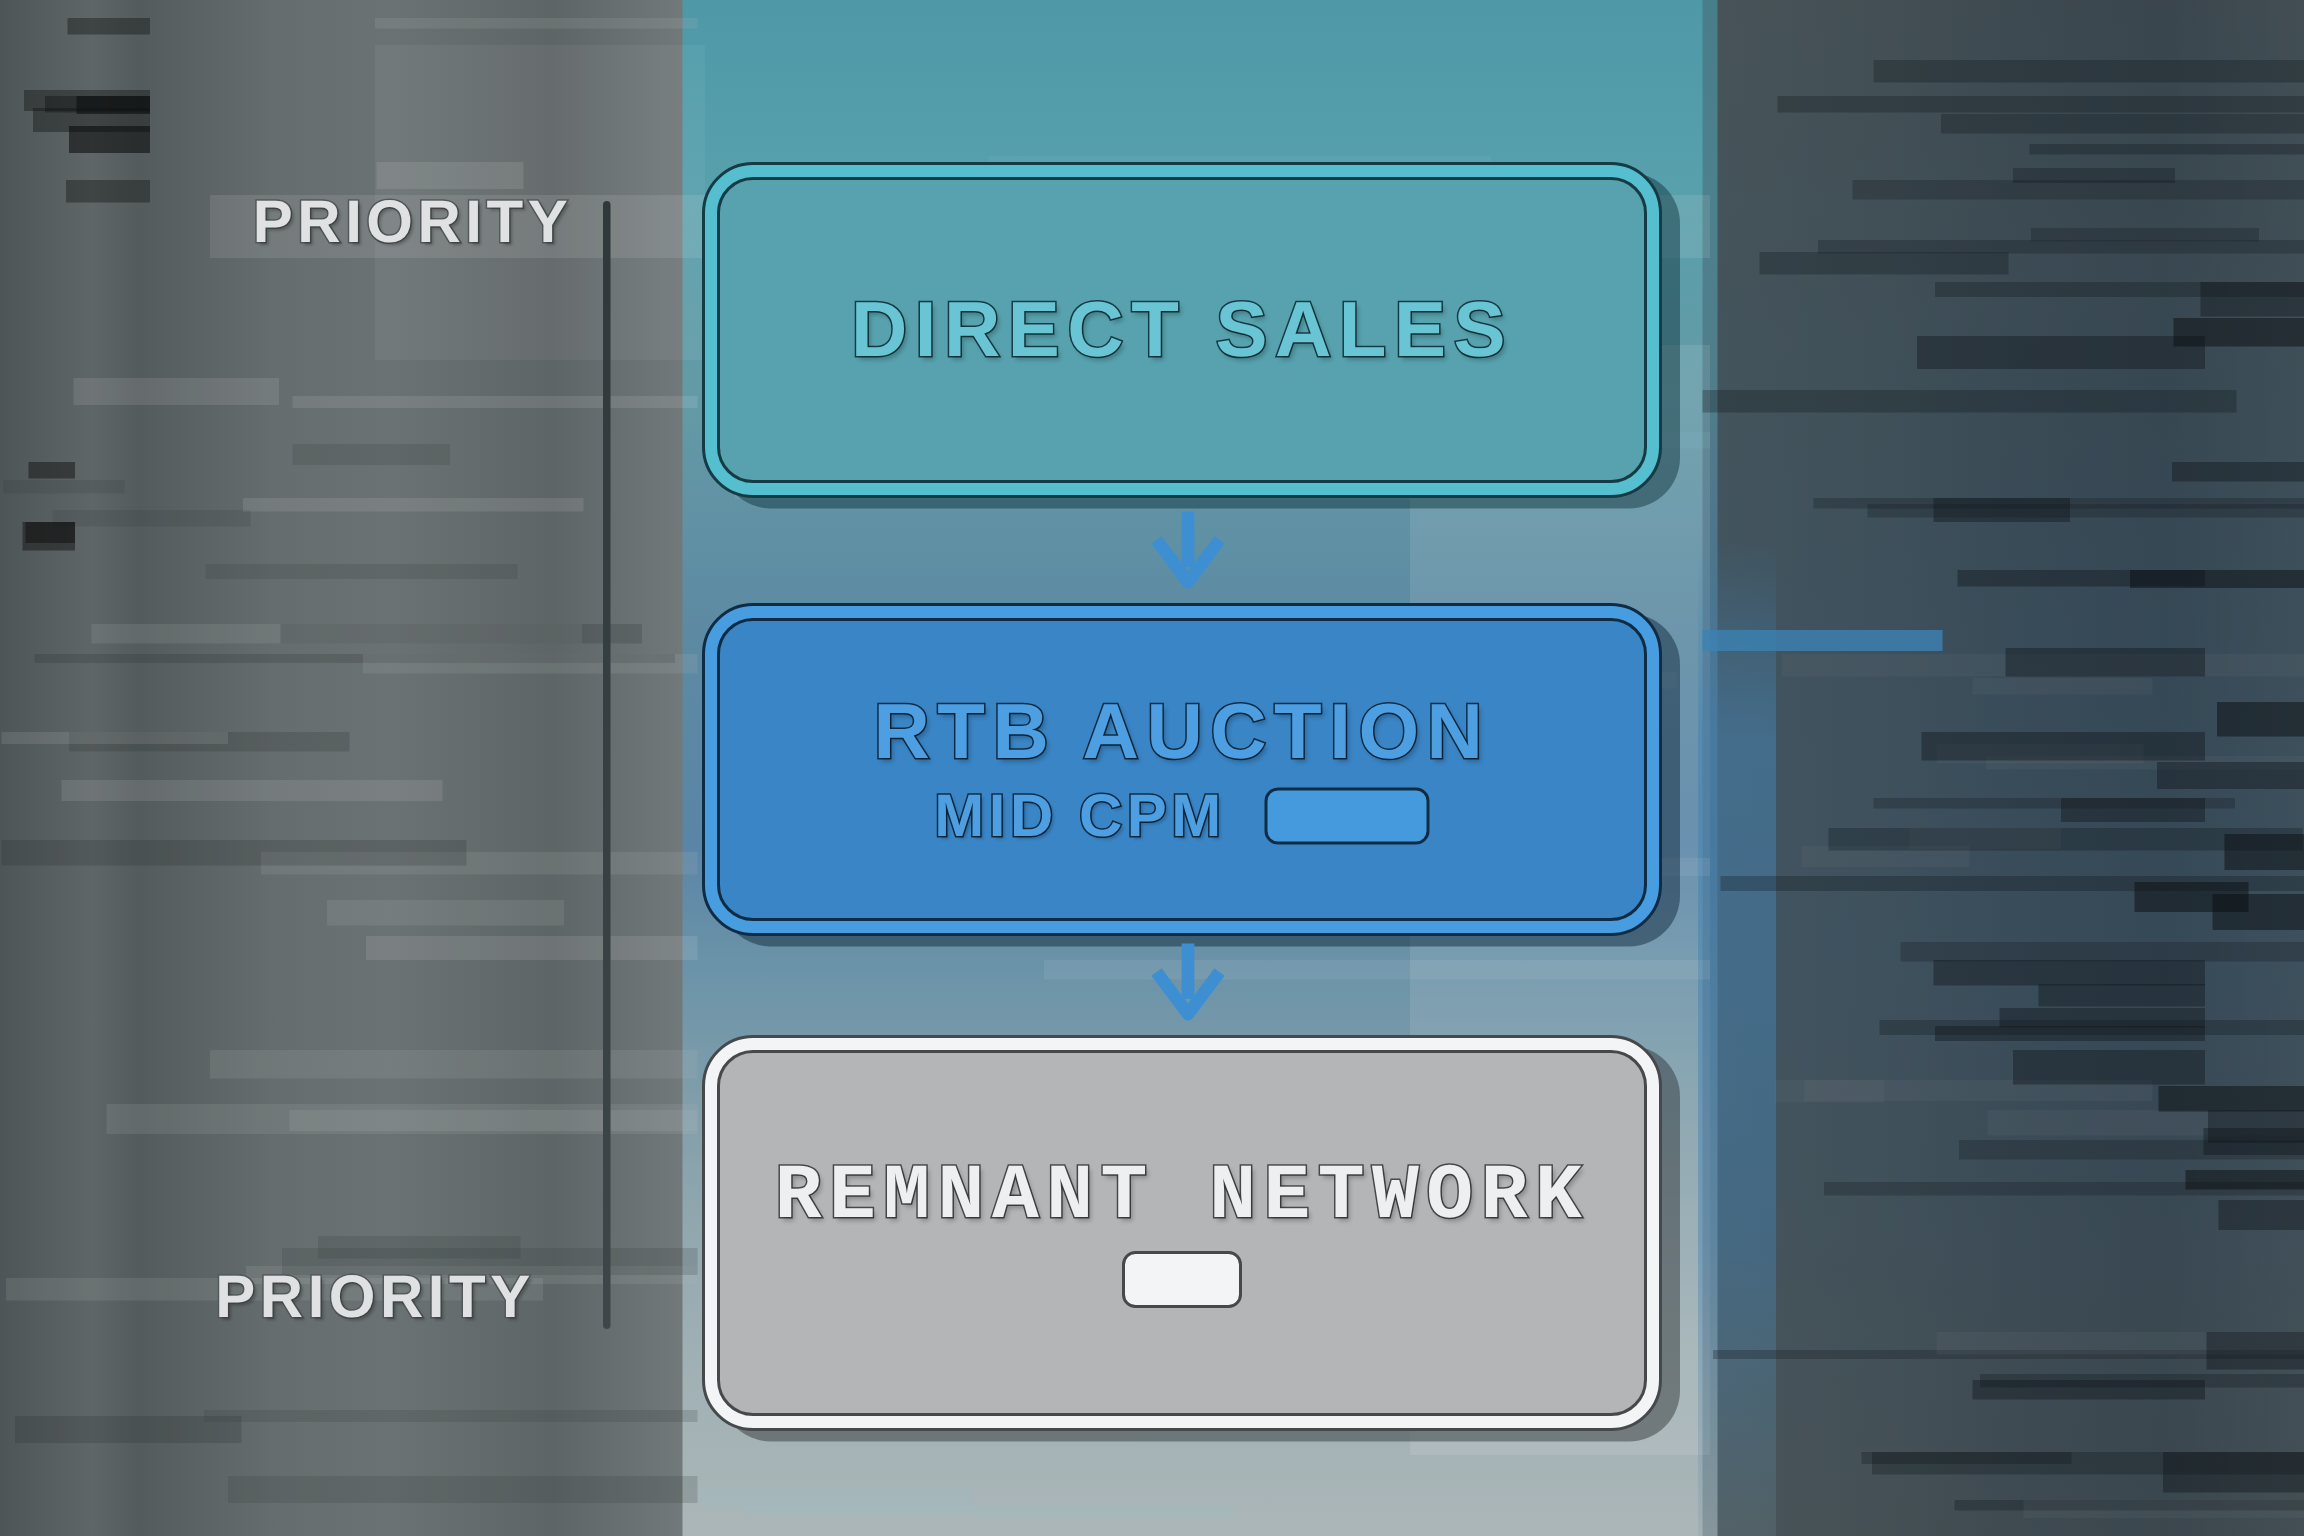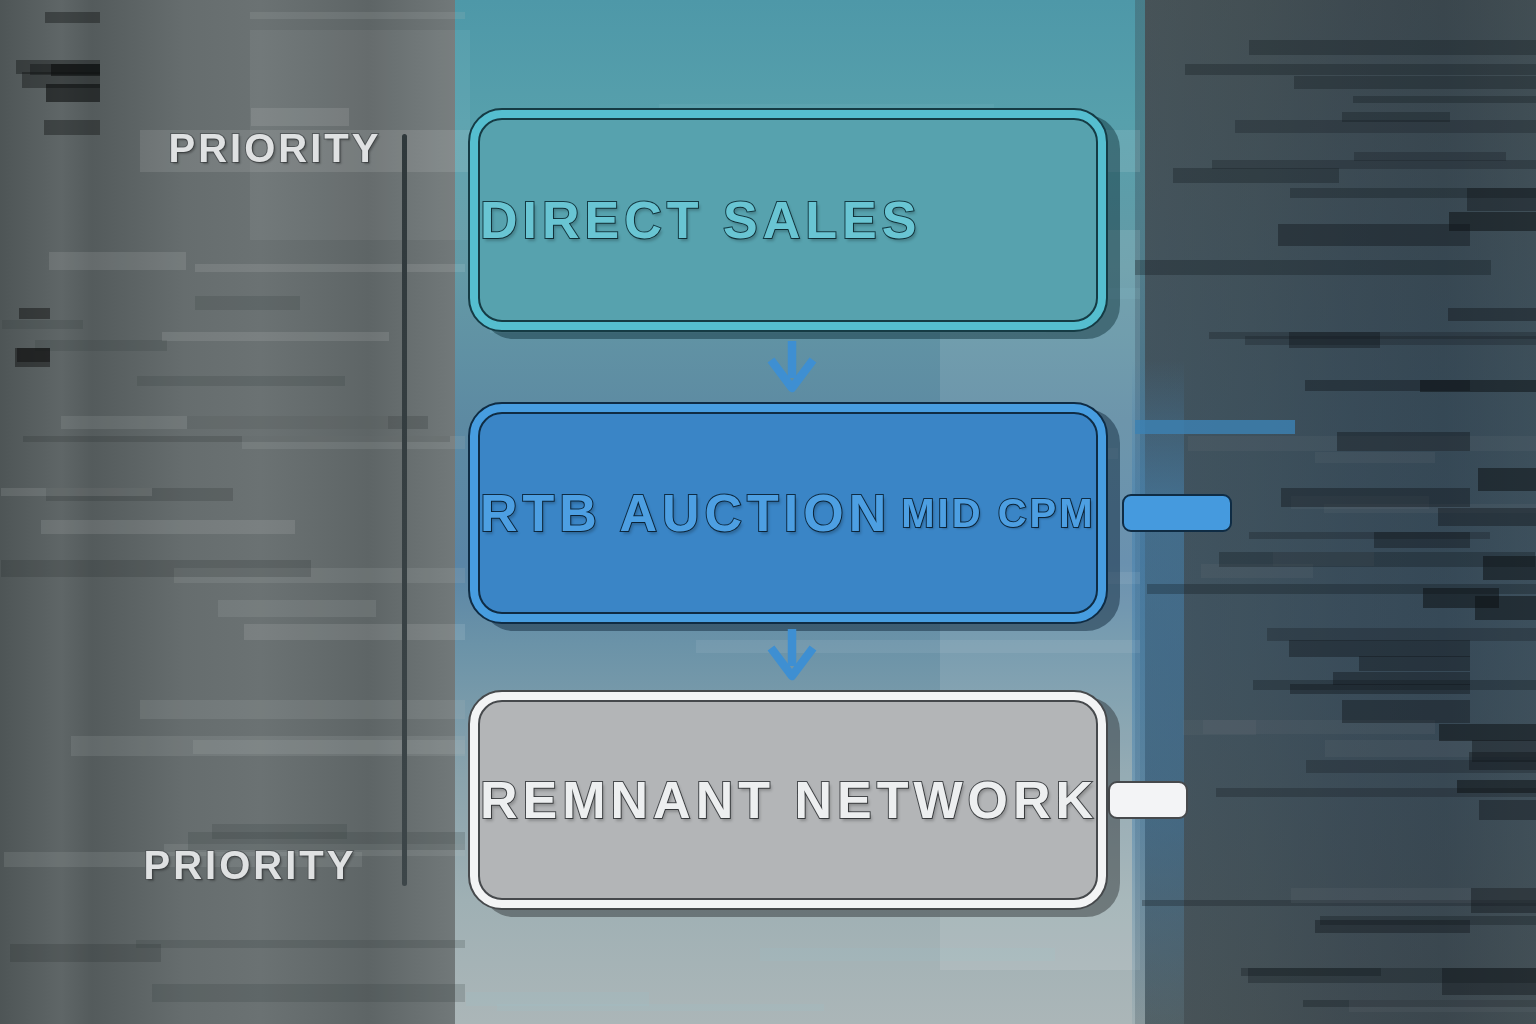--- a/index.html
+++ b/index.html
@@ -58,40 +58,40 @@
   }
   
   .node{
     position:absolute;left:468px;width:640px;z-index:6;box-sizing:border-box;
     border:2px solid var(--outline);border-radius:34px;background:var(--ring);
     padding:8px;box-shadow:12px 7px 0 0 var(--shadowc);
   }
   .node-inner{
     height:100%;box-sizing:border-box;border:2px solid var(--outline);
     border-radius:24px;background:var(--fill);
-    display:flex;align-items:center;gap:10px;
+    display:flex;flex-direction:column;align-items:center;justify-content:center;gap:10px;
   }
   .node-title{
     font-size:52px;font-weight:700;letter-spacing:5px;line-height:1;
     color:var(--text);-webkit-text-stroke:2px var(--outline);paint-order:stroke fill;
     text-shadow:2px 3px 3px rgba(0,0,0,0.22);white-space:nowrap;
   }
   .node-subrow{display:flex;align-items:center;gap:26px;}
   .node-subtitle{
     font-size:40px;font-weight:700;letter-spacing:3px;line-height:1;
     color:var(--text);-webkit-text-stroke:2px var(--outline);paint-order:stroke fill;
     text-shadow:2px 2px 2px rgba(0,0,0,0.20);white-space:nowrap;
   }
   .node-badge{
     height:38px;border:2px solid var(--outline);border-radius:9px;
     background:var(--badge);box-sizing:border-box;
   }
   #node-direct-sales{top:108px;height:224px;}
   #node-rtb-auction{top:402px;height:222px;}
-  #node-remnant-network{top:690px;height:220px;}
+  #node-remnant-network{top:690px;height:264px;font-family:Liberation Mono, monospace;}
   
   .flow-arrow{position:absolute;left:760px;z-index:6;}
   .flow-arrow svg path{stroke:var(--ac);fill:none;stroke-width:8.5;
     stroke-linejoin:round;stroke-linecap:butt;}
   #arrow-1{top:338px;}
   #arrow-2{top:626px;}
 </style>
 </head>
 <body>
 

